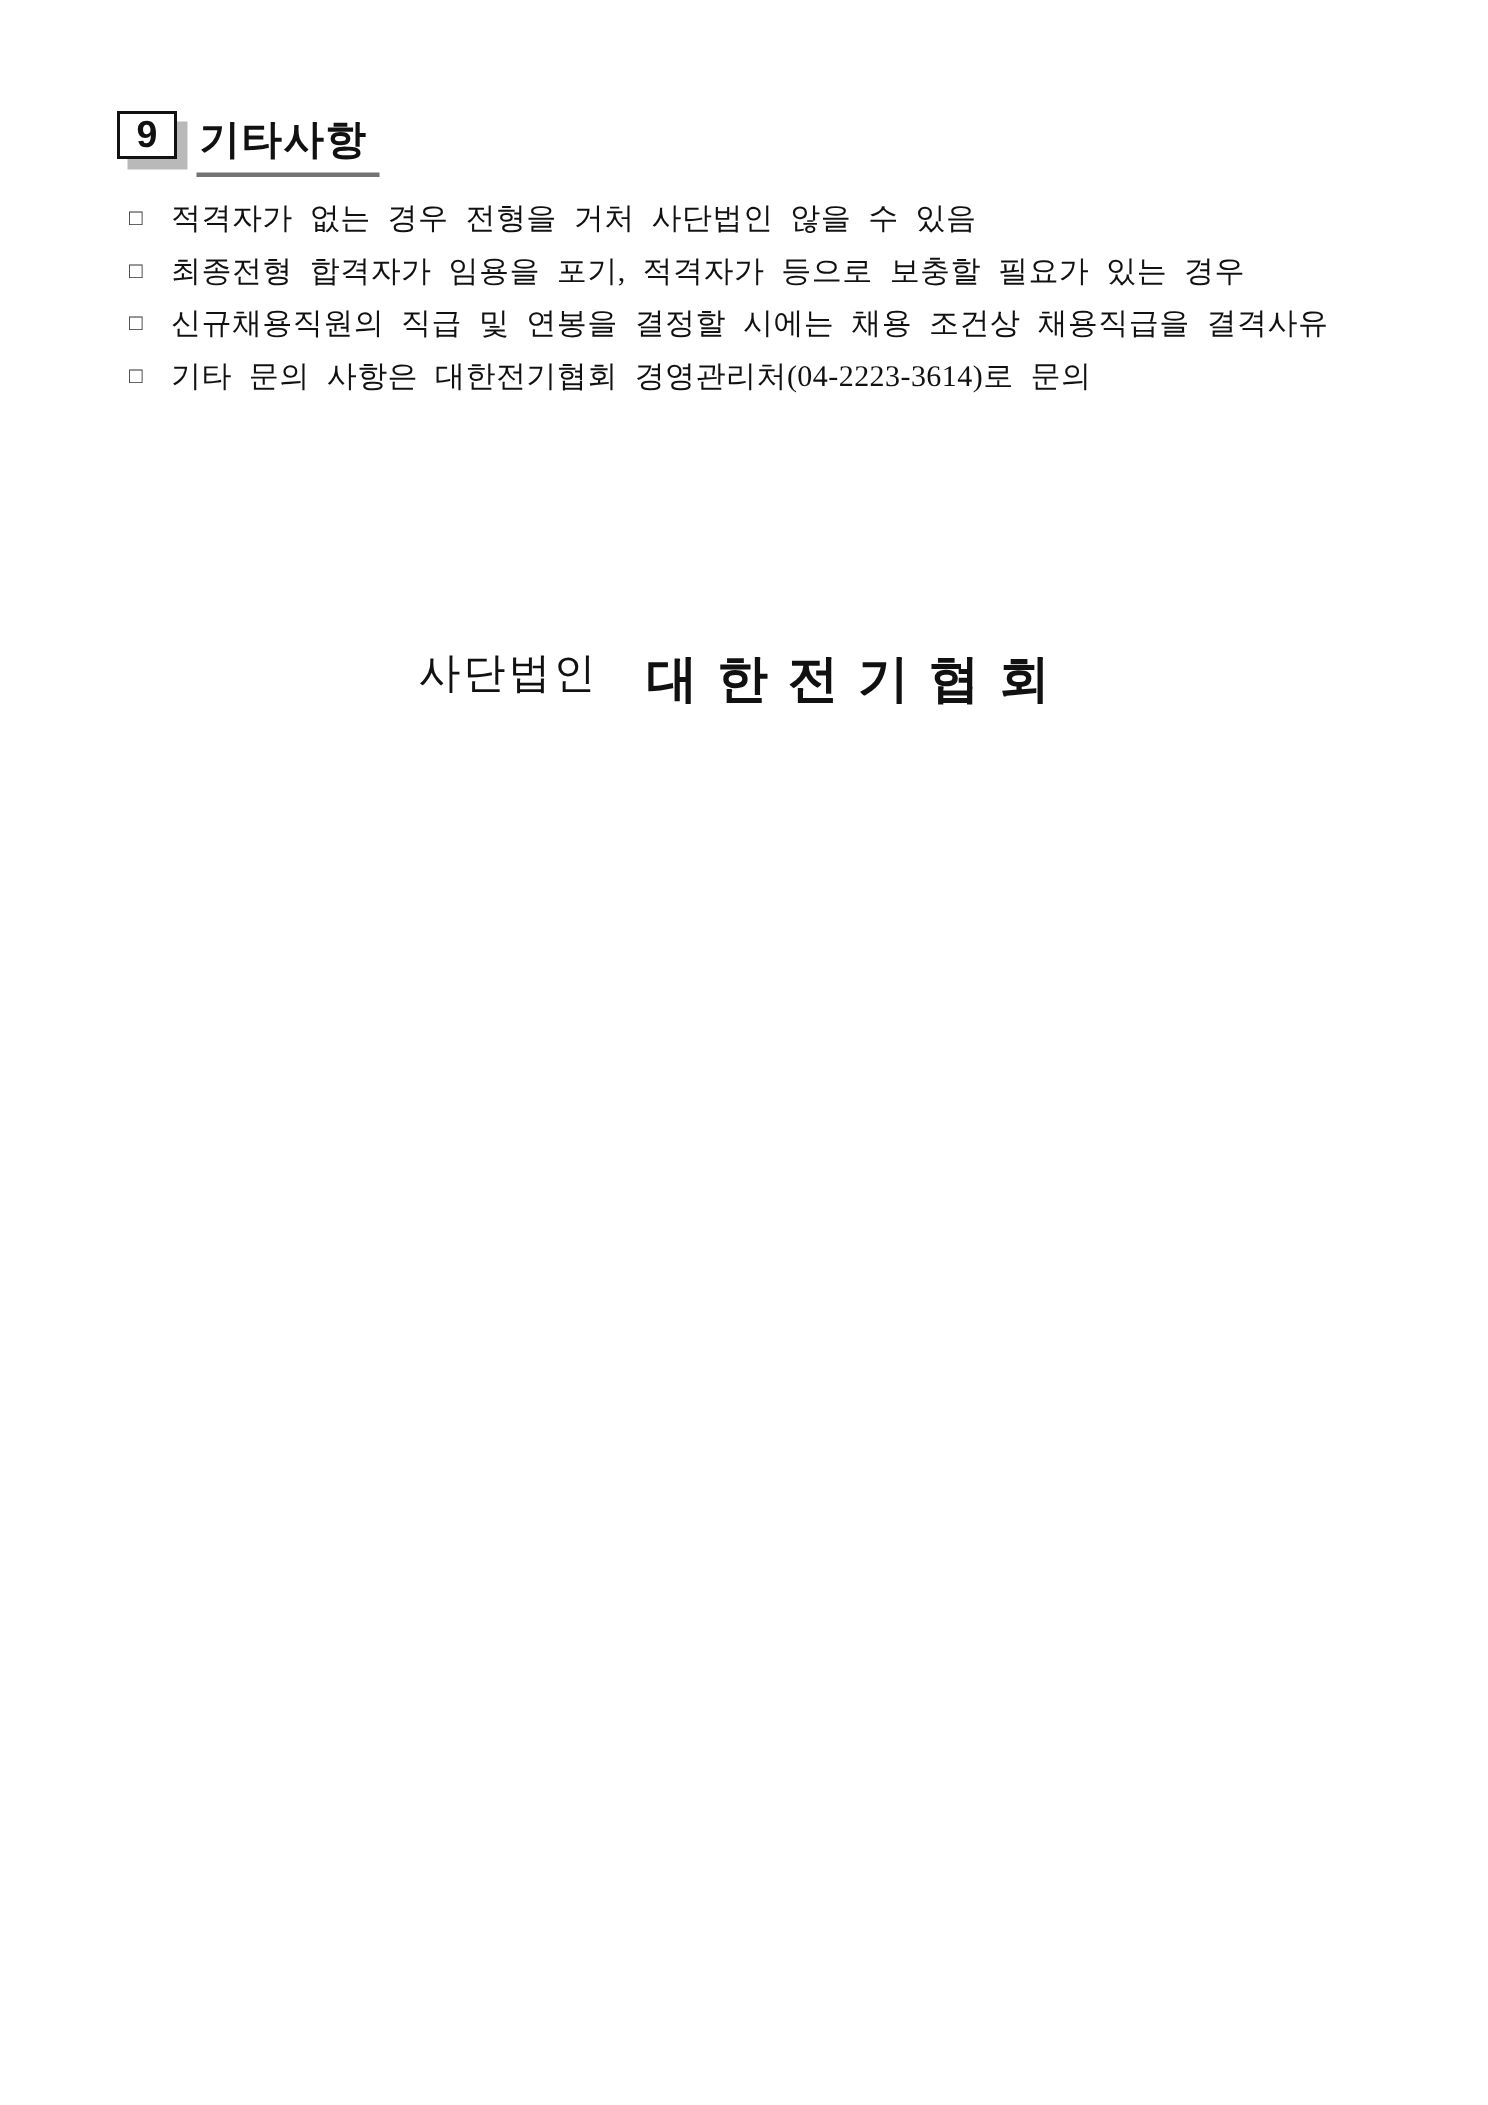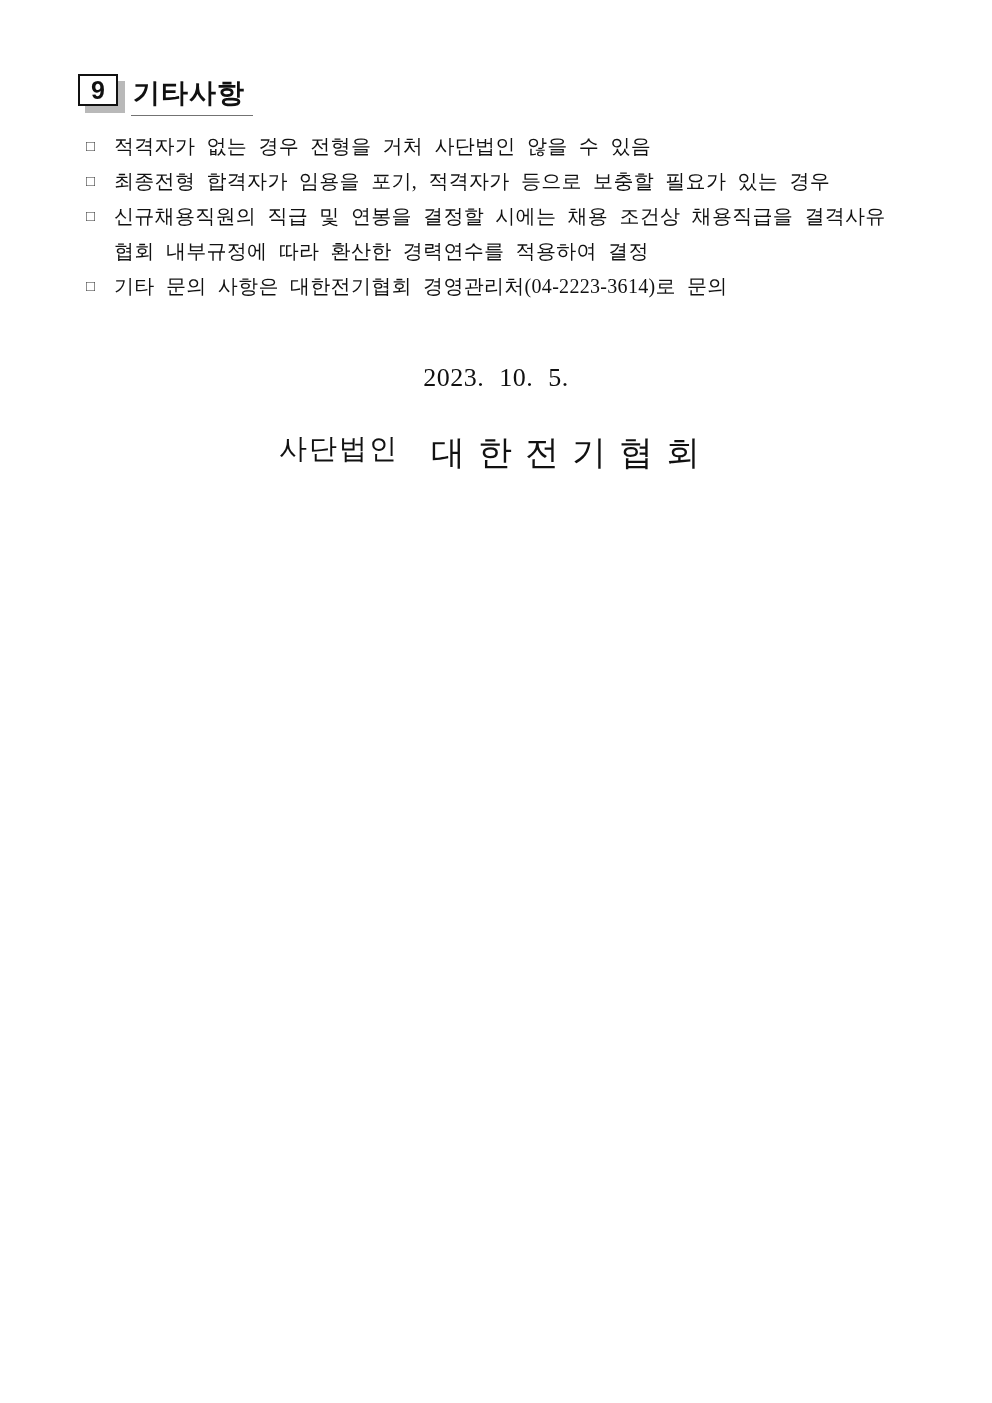--- a/index.html
+++ b/index.html
@@ -53,21 +53,21 @@
     line-height: 1;
   }
   .section-title {
     margin-left: 11px;
     margin-top: 2px;
     font-family: "Liberation Sans", "DejaVu Sans", sans-serif;
     font-weight: bold;
     font-size: 27px;
     line-height: 1.3;
     letter-spacing: 1px;
-    border-bottom: 1px solid #737373;
+    border-bottom: 3px solid #737373;
     padding: 0 8px 4px 2px;
   }
 
   
   .bullets {
     position: absolute;
     top: 129px;
     left: 86px;
     width: 866px;
     font-size: 20px;
@@ -109,21 +109,21 @@
     white-space: nowrap;
   }
   .sig-prefix {
     font-size: 28px;
     letter-spacing: 2px;
     vertical-align: 6px;
   }
   .sig-name {
     margin-left: 28px;
     font-size: 34px;
-    font-weight: normal;
+    font-weight: bold;
     letter-spacing: 13px;
   }
 </style>
 </head>
 <body>
 
 <div class="page">
 
   <div class="section-header">
     <div class="num-box-wrap">
@@ -142,32 +142,27 @@
 
     <div class="bullet-line">
       <span class="marker">□</span>
       <span class="text">최종전형 합격자가 임용을 포기, 적격자가 등으로 보충할 필요가 있는 경우</span>
     </div>
 
     <div class="bullet-line">
       <span class="marker">□</span>
       <span class="text">신규채용직원의 직급 및 연봉을 결정할 시에는 채용 조건상 채용직급을 결격사유</span>
     </div>
-    <div class="bullet-line">
-      <span class="marker"></span>
-      <span class="text">협회 내부규정에 따라 환산한 경력연수를 적용하여 결정</span>
-    </div>
 
     <div class="bullet-line">
       <span class="marker">□</span>
       <span class="text">기타 문의 사항은 대한전기협회 경영관리처(04-2223-3614)로 문의</span>
     </div>
 
   </div>
 
-  <div class="doc-date">2023.  10.  5.</div>
 
   <div class="signature">
     <span class="sig-prefix">사단법인</span>
     <span class="sig-name">대한전기협회</span>
   </div>
 
 </div>
 
 </body></html>

